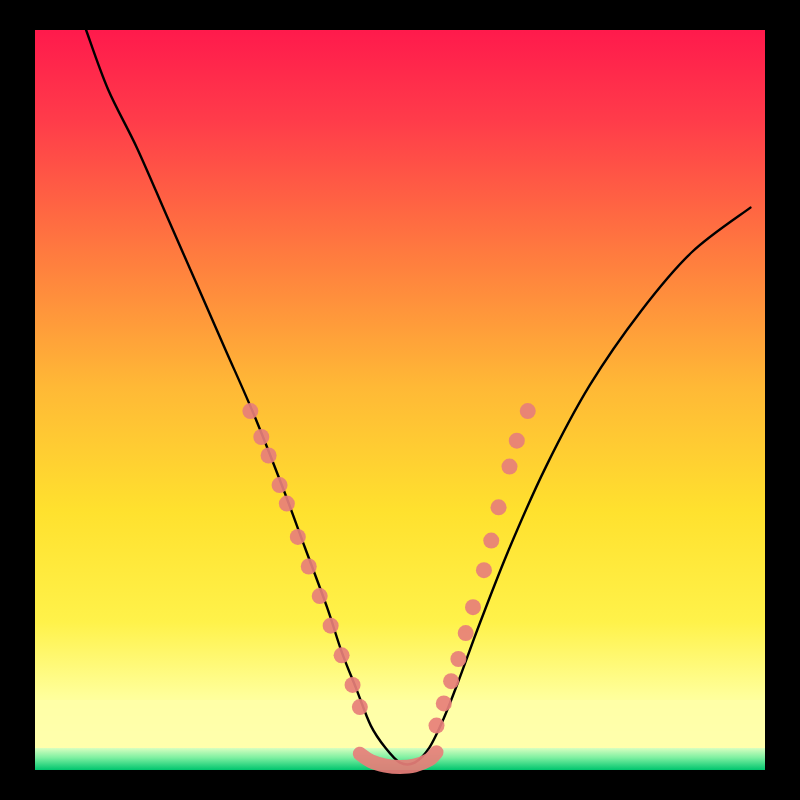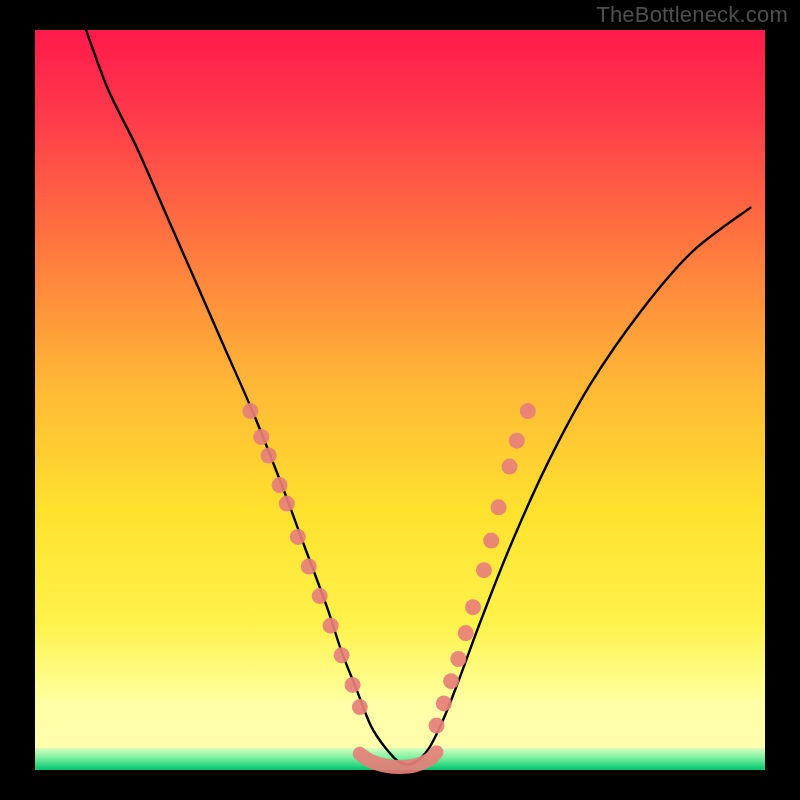--- a/index.html
+++ b/index.html
@@ -85,14 +85,13 @@
         <circle cx="483.95" cy="570.1999999999999" r="8" fill="#e77f7a" opacity="0.92"></circle>
         <circle cx="491.25" cy="540.5999999999999" r="8" fill="#e77f7a" opacity="0.92"></circle>
         <circle cx="498.55" cy="507.3" r="8" fill="#e77f7a" opacity="0.92"></circle>
         <circle cx="509.5" cy="466.6000000000001" r="8" fill="#e77f7a" opacity="0.92"></circle>
         <circle cx="516.8" cy="440.69999999999993" r="8" fill="#e77f7a" opacity="0.92"></circle>
         <circle cx="527.75" cy="411.1" r="8" fill="#e77f7a" opacity="0.92"></circle>
         <path d="M 359.85,753.72 C 361.675,754.9533333333334 366.5416666666667,759.1466666666666 370.8,761.12 C 375.05833333333334,763.0933333333334 380.5333333333333,764.5733333333333 385.4,765.56 C 390.26666666666665,766.5466666666666 395.1333333333333,767.04 400,767.04 C 404.8666666666667,767.04 409.73333333333335,766.7933333333333 414.6,765.56 C 419.4666666666667,764.3266666666666 425.55000000000007,761.86 429.20000000000005,759.64 C 432.85,757.42 435.2833333333334,753.4733333333334 436.50000000000006,752.24" fill="none" stroke="#e77f7a" stroke-width="14" stroke-linecap="round" stroke-linejoin="round" opacity="0.92"></path>
       </g>
   </svg>
 
-  <div class="watermark">TheBottleneck.com</div>
 </div>
 
 </body></html>

